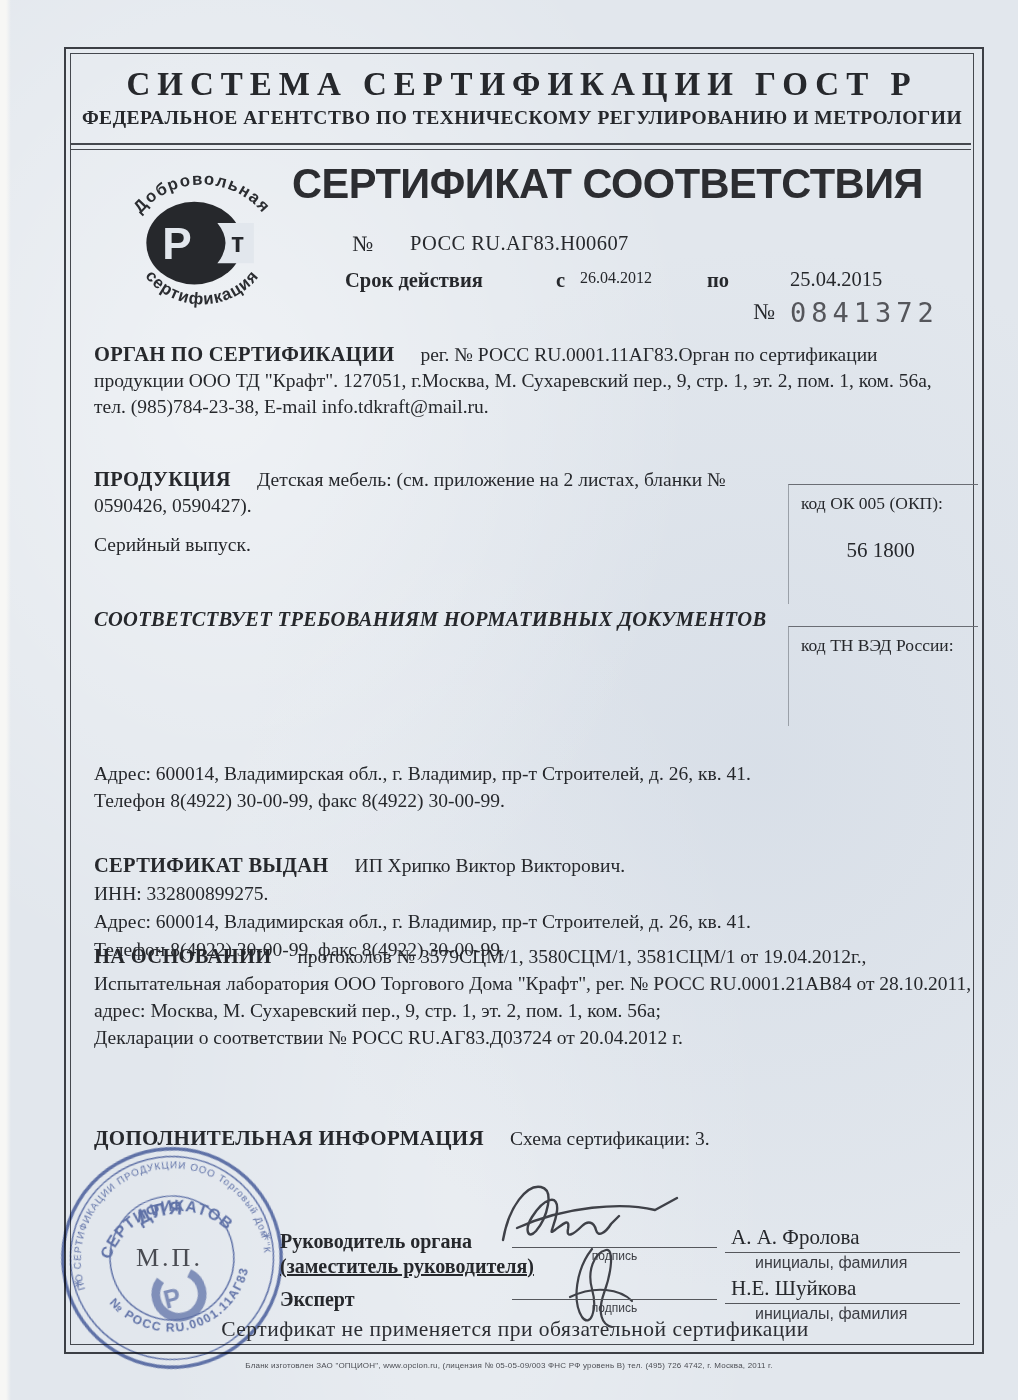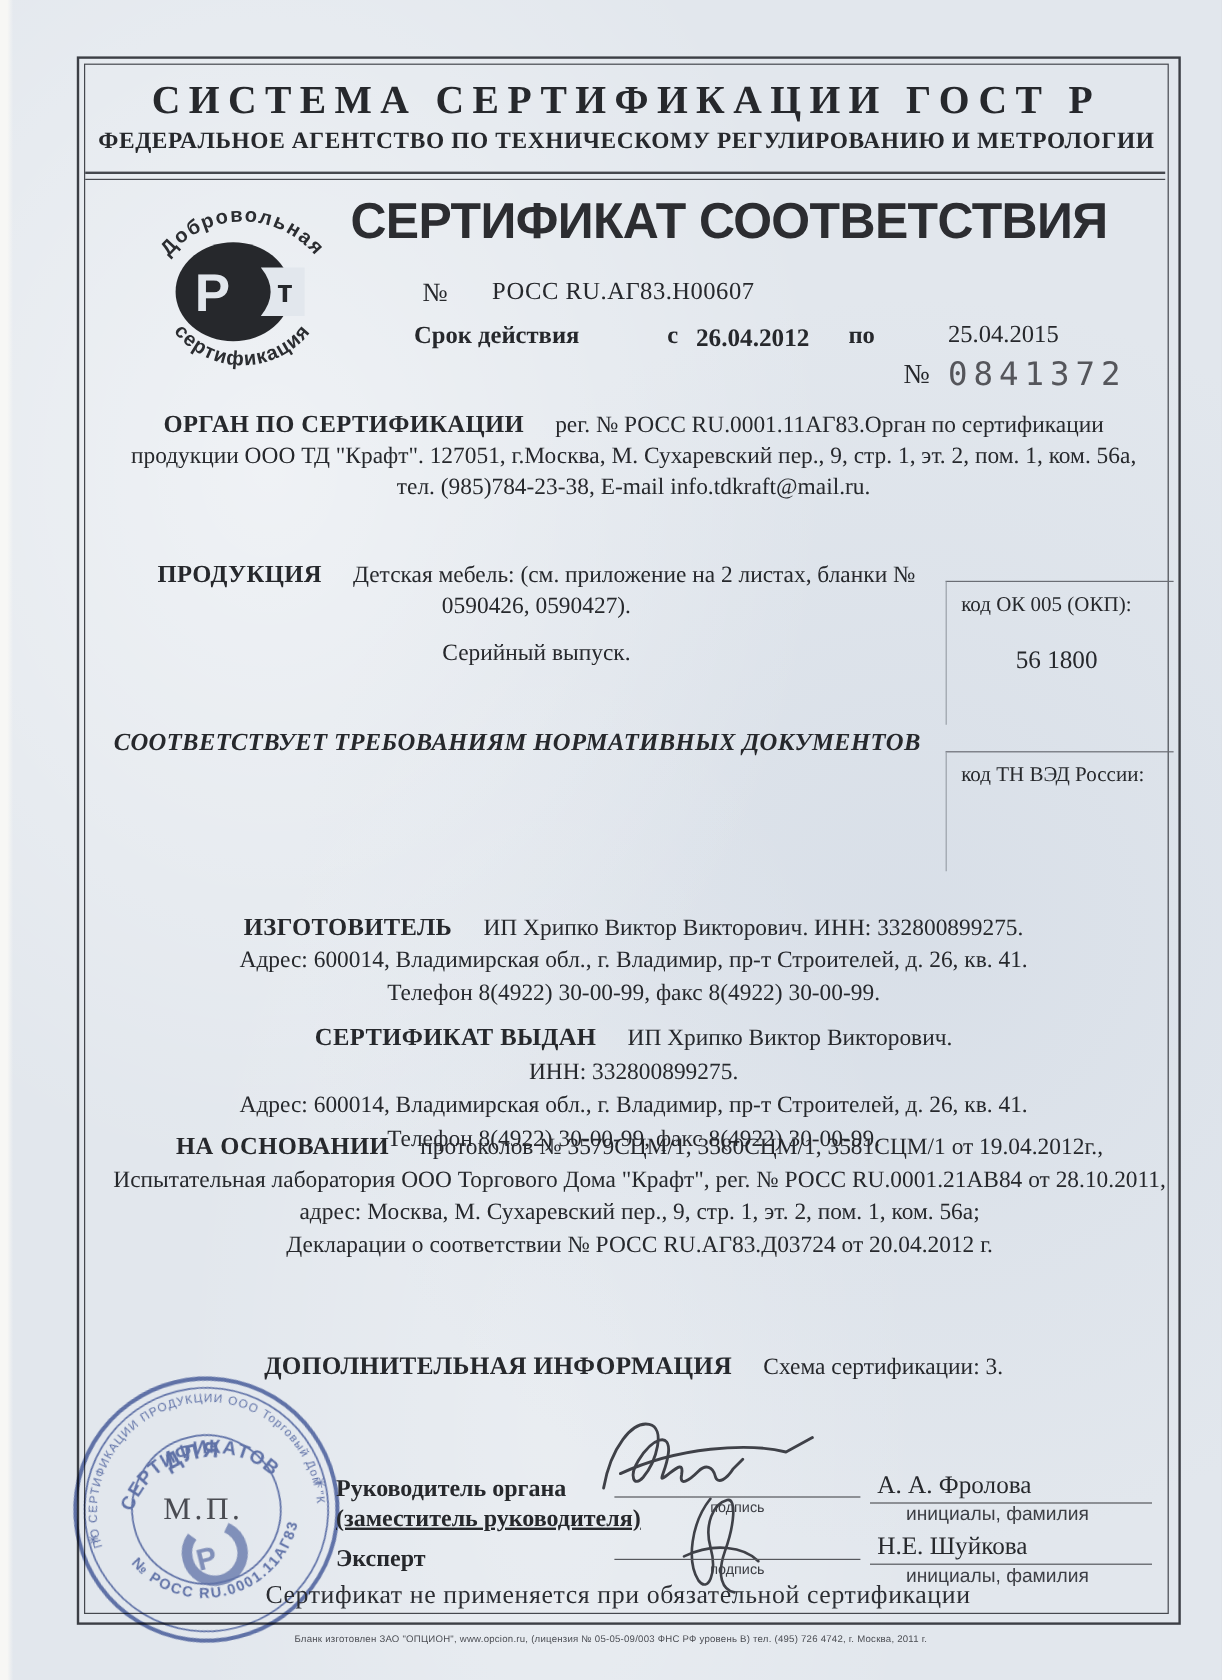--- a/index.html
+++ b/index.html
@@ -34,29 +34,29 @@
   .rst-logo{position:absolute;left:106px;top:150px;width:192px;height:168px;}
   .cert-title{position:absolute;left:292px;top:160px;width:670px;
     font-family:"Liberation Sans", sans-serif;font-size:42px;font-weight:bold;
     letter-spacing:-.5px;color:#2c2d31;white-space:nowrap;transform:scaleX(.99);transform-origin:left;}
 
   .certno-label{position:absolute;left:352px;top:231px;font-size:22px;}
   .certno-value{position:absolute;left:410px;top:232px;font-size:20.5px;letter-spacing:.4px;}
 
   .validity-label{position:absolute;left:345px;top:269px;font-size:20.5px;font-weight:bold;}
   .validity-s{position:absolute;left:556px;top:269px;font-size:20.5px;font-weight:bold;}
-  .validity-from{position:absolute;left:580px;top:269px;font-size:21px;font-weight:bold;}
+  .validity-from{position:absolute;left:580px;top:269px;font-size:16px;}
   .validity-po{position:absolute;left:707px;top:269px;font-size:20.5px;font-weight:bold;}
   .validity-to{position:absolute;left:790px;top:268px;font-size:20.5px;}
 
   .blankno-label{position:absolute;left:753px;top:299px;font-size:23px;}
   .blankno-value{position:absolute;left:790px;top:297px;
     font-family:"DejaVu Sans Mono", monospace;font-size:27px;letter-spacing:5px;color:#55565b;text-align:right;}
 
-  .sect{position:absolute;font-size:19.5px;line-height:26px;color:#26282c;text-align:center;}
+  .sect{position:absolute;font-size:19.5px;line-height:26px;color:#26282c;}
   .sect .lbl{font-weight:bold;font-size:20.5px;margin-right:26px;letter-spacing:.3px;}
   .sect p{margin:0;}
 
   .s-org{left:94px;top:341px;width:868px;}
   .s-product{left:94px;top:466px;width:706px;}
   .s-product .line2{margin-top:13px;}
   .s-conf{left:94px;top:606px;width:700px;font-style:italic;}
   .s-conf .lbl{display:block;margin-bottom:3px;}
   .s-manu{left:94px;top:760px;width:868px;line-height:27px;}
   .s-issued{left:94px;top:851px;width:868px;line-height:28px;}
@@ -163,21 +163,20 @@
 
   <div class="sect s-conf">
     <span class="lbl">СООТВЕТСТВУЕТ ТРЕБОВАНИЯМ НОРМАТИВНЫХ ДОКУМЕНТОВ</span>
   </div>
 
   <div class="code-box tnved-box">
     <div>код ТН ВЭД России:</div>
   </div>
 
   <div class="sect s-manu">
-    <p><span class="lbl">ИЗГОТОВИТЕЛЬ</span><span>ИП Хрипко Виктор Викторович. ИНН: 332800899275.</span></p>
     <p>Адрес: 600014, Владимирская обл., г. Владимир, пр-т Строителей, д. 26, кв. 41.</p>
     <p>Телефон 8(4922) 30-00-99, факс 8(4922) 30-00-99.</p>
   </div>
 
   <div class="sect s-issued">
     <p><span class="lbl">СЕРТИФИКАТ ВЫДАН</span><span>ИП Хрипко Виктор Викторович.</span></p>
     <p>ИНН: 332800899275.</p>
     <p>Адрес: 600014, Владимирская обл., г. Владимир, пр-т Строителей, д. 26, кв. 41.</p>
     <p>Телефон 8(4922) 30-00-99, факс 8(4922) 30-00-99.</p>
   </div>

